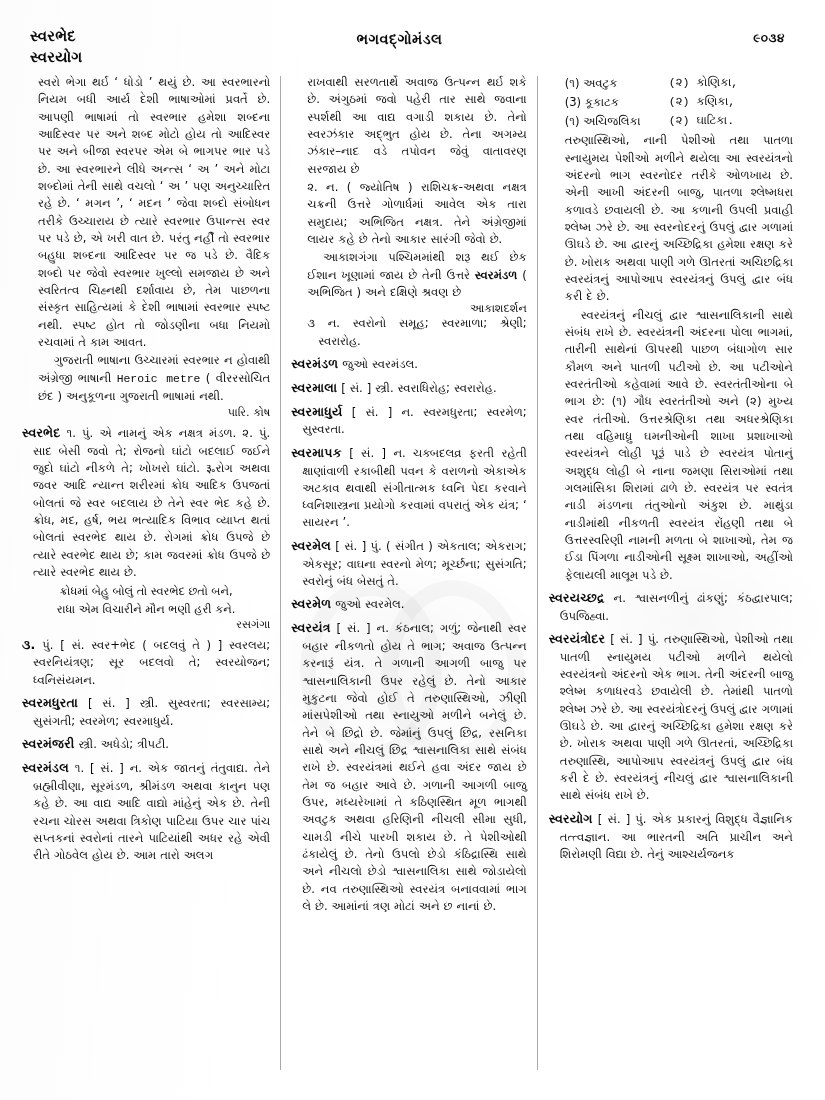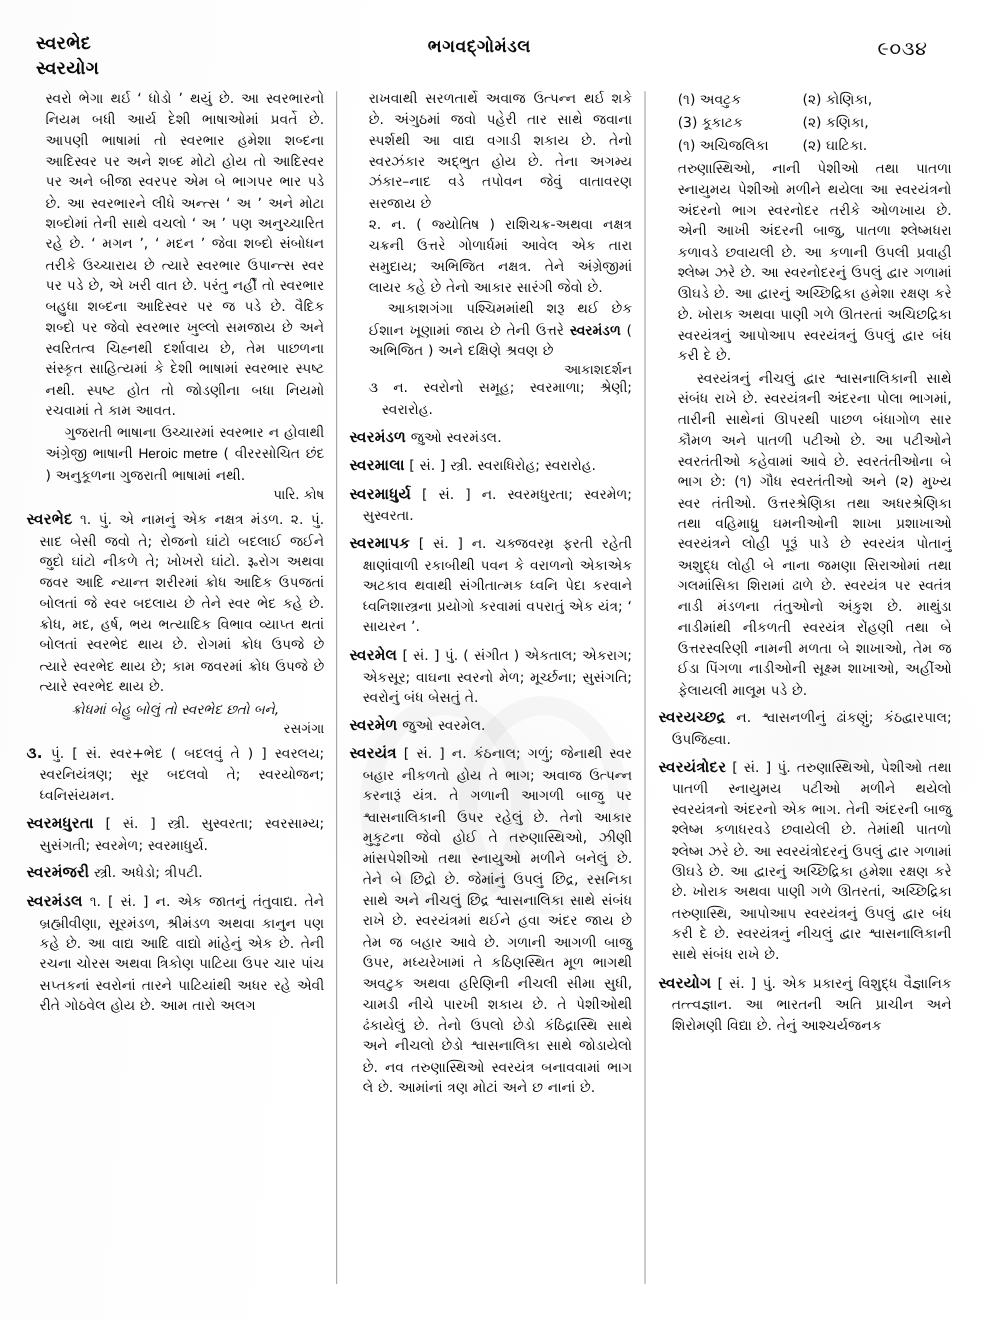--- a/index.html
+++ b/index.html
@@ -66,24 +66,24 @@
     left: 0;
     right: 16px;
     top: 5px;
     text-align: center;
     font-size: 14.5px;
     font-weight: bold;
     letter-spacing: 0.4px;
   }
   .rh-right {
     position: absolute;
-    right: 20px;
+    right: 8px;
     top: 5px;
-    font-size: 16px;
-    font-weight: normal;
+    font-size: 12px;
+    font-weight: bold;
     letter-spacing: 0.5px;
   }
 
   
   .columns {
     display: flex;
     margin-top: 2px;
     height: 1010px;
   }
   .col {
@@ -126,45 +126,44 @@
     padding-left: 11px;
     text-indent: -11px;
     word-spacing: 0.3px;
   }
   .hw {
     font-weight: bold;
     font-size: 12.6px;
     letter-spacing: 0.15px;
   }
   .bold { font-weight: bold; }
-  .latin { font-family: Liberation Sans, sans-serif; font-size: 11.4px; }
+  .latin { font-family: Liberation Mono, monospace; font-size: 11.4px; }
   .src {
     display: block;
     text-align: right;
     font-size: 11.2px;
     margin-top: 0px;
   }
   .verse {
     font-size: 11.4px;
     line-height: 1.5;
     text-align: center;
     margin: 2px 0 0 0;
-    font-style: italic;
   }
   .numlist {
     font-size: 11.6px;
     line-height: 1.62;
     margin: 0 0 2px 0;
   }
   .numrow {
     display: flex;
     padding-left: 16px;
   }
   .numrow .c1 { width: 104px; flex: 0 0 104px; }
-  .numrow .c2 { flex: 1 1 auto; }
+  .numrow .c2 { flex: 1 1 auto; font-family: Liberation Mono, monospace; }
 </style>
 </head>
 <body>
 
 <div class="scan-noise"></div>
 <div class="watermark-ring wm1"></div>
 <div class="watermark-ring wm2"></div>
 
 <div class="page">
 
@@ -185,20 +184,21 @@
       <p class="p indent"><span>ગુજરાતી ભાષાના ઉચ્ચારમાં સ્વરભાર ન હોવાથી અંગ્રેજી ભાષાની </span><span class="latin">Heroic metre</span><span> ( વીરરસોચિત છંદ ) અનુકૂળના ગુજરાતી ભાષામાં નથી.</span></p>
       <span class="src">પારિ. કોષ</span>
 
       <div class="entry">
         <span class="hw">સ્વરભેદ</span>
         <span>૧. પું. એ નામનું એક નક્ષત્ર મંડળ. ૨. પું. સાદ બેસી જવો તે; રોજનો ઘાંટો બદલાઈ જઈને જુદો ઘાંટો નીકળે તે; ખોખરો ઘાંટો. ૱રોગ અથવા જવર આદિ ન્યાન્ત શરીરમાં ક્રોધ આદિક ઉપજતાં બોલતાં જે સ્વર બદલાય છે તેને સ્વર ભેદ કહે છે. ક્રોધ, મદ, હર્ષ, ભય ભત્યાદિક વિભાવ વ્યાપ્ત થતાં બોલતાં સ્વરભેદ થાય છે. રોગમાં ક્રોધ ઉપજે છે ત્યારે સ્વરભેદ થાય છે; કામ જવરમાં ક્રોધ ઉપજે છે ત્યારે સ્વરભેદ થાય છે.</span>
       </div>
 
       <div class="verse">
         <div>ક્રોધમાં બેહુ બોલું તો સ્વરભેદ છતો બને,</div>
+        <div>રાધા એમ વિચારીને મૌન ભણી હરી કને.</div>
       </div>
       <span class="src">રસગંગા</span>
 
       <div class="entry">
         <span class="hw">૩.</span>
         <span>પું. [ સં. સ્વર+ભેદ ( બદલવું તે ) ] સ્વરલય; સ્વરનિયંત્રણ; સૂર બદલવો તે; સ્વરયોજન; ધ્વનિસંયમન.</span>
       </div>
 
       <div class="entry">
         <span class="hw">સ્વરમધુરતા</span>
@@ -238,21 +238,21 @@
         <span>[ સં. ] સ્ત્રી. સ્વરાધિરોહ; સ્વરારોહ.</span>
       </div>
 
       <div class="entry">
         <span class="hw">સ્વરમાધુર્ય</span>
         <span>[ સં. ] ન. સ્વરમધુરતા; સ્વરમેળ; સુસ્વરતા.</span>
       </div>
 
       <div class="entry">
         <span class="hw">સ્વરમાપક</span>
-        <span>[ સં. ] ન. ચક્જવરમ્ર ફરતી રહેતી ક્ષાણાંવાળી રકાબીથી પવન કે વરાળનો એકાએક અટકાવ થવાથી સંગીતાત્મક ધ્વનિ પેદા કરવાને ધ્વનિશાસ્ત્રના પ્રયોગો કરવામાં વપરાતું એક યંત્ર; ‘ સાયરન ’.</span>
+        <span>[ સં. ] ન. ચક્બદલવ્ર ફરતી રહેતી ક્ષાણાંવાળી રકાબીથી પવન કે વરાળનો એકાએક અટકાવ થવાથી સંગીતાત્મક ધ્વનિ પેદા કરવાને ધ્વનિશાસ્ત્રના પ્રયોગો કરવામાં વપરાતું એક યંત્ર; ‘ સાયરન ’.</span>
       </div>
 
       <div class="entry">
         <span class="hw">સ્વરમેલ</span>
         <span>[ સં. ] પું. ( સંગીત ) એકતાલ; એકરાગ; એકસૂર; વાઘના સ્વરનો મેળ; મૂર્ચ્છના; સુસંગતિ; સ્વરોનું બંધ બેસતું તે.</span>
       </div>
 
       <div class="entry">
         <span class="hw">સ્વરમેળ</span>
         <span>જુઓ સ્વરમેલ.</span>

